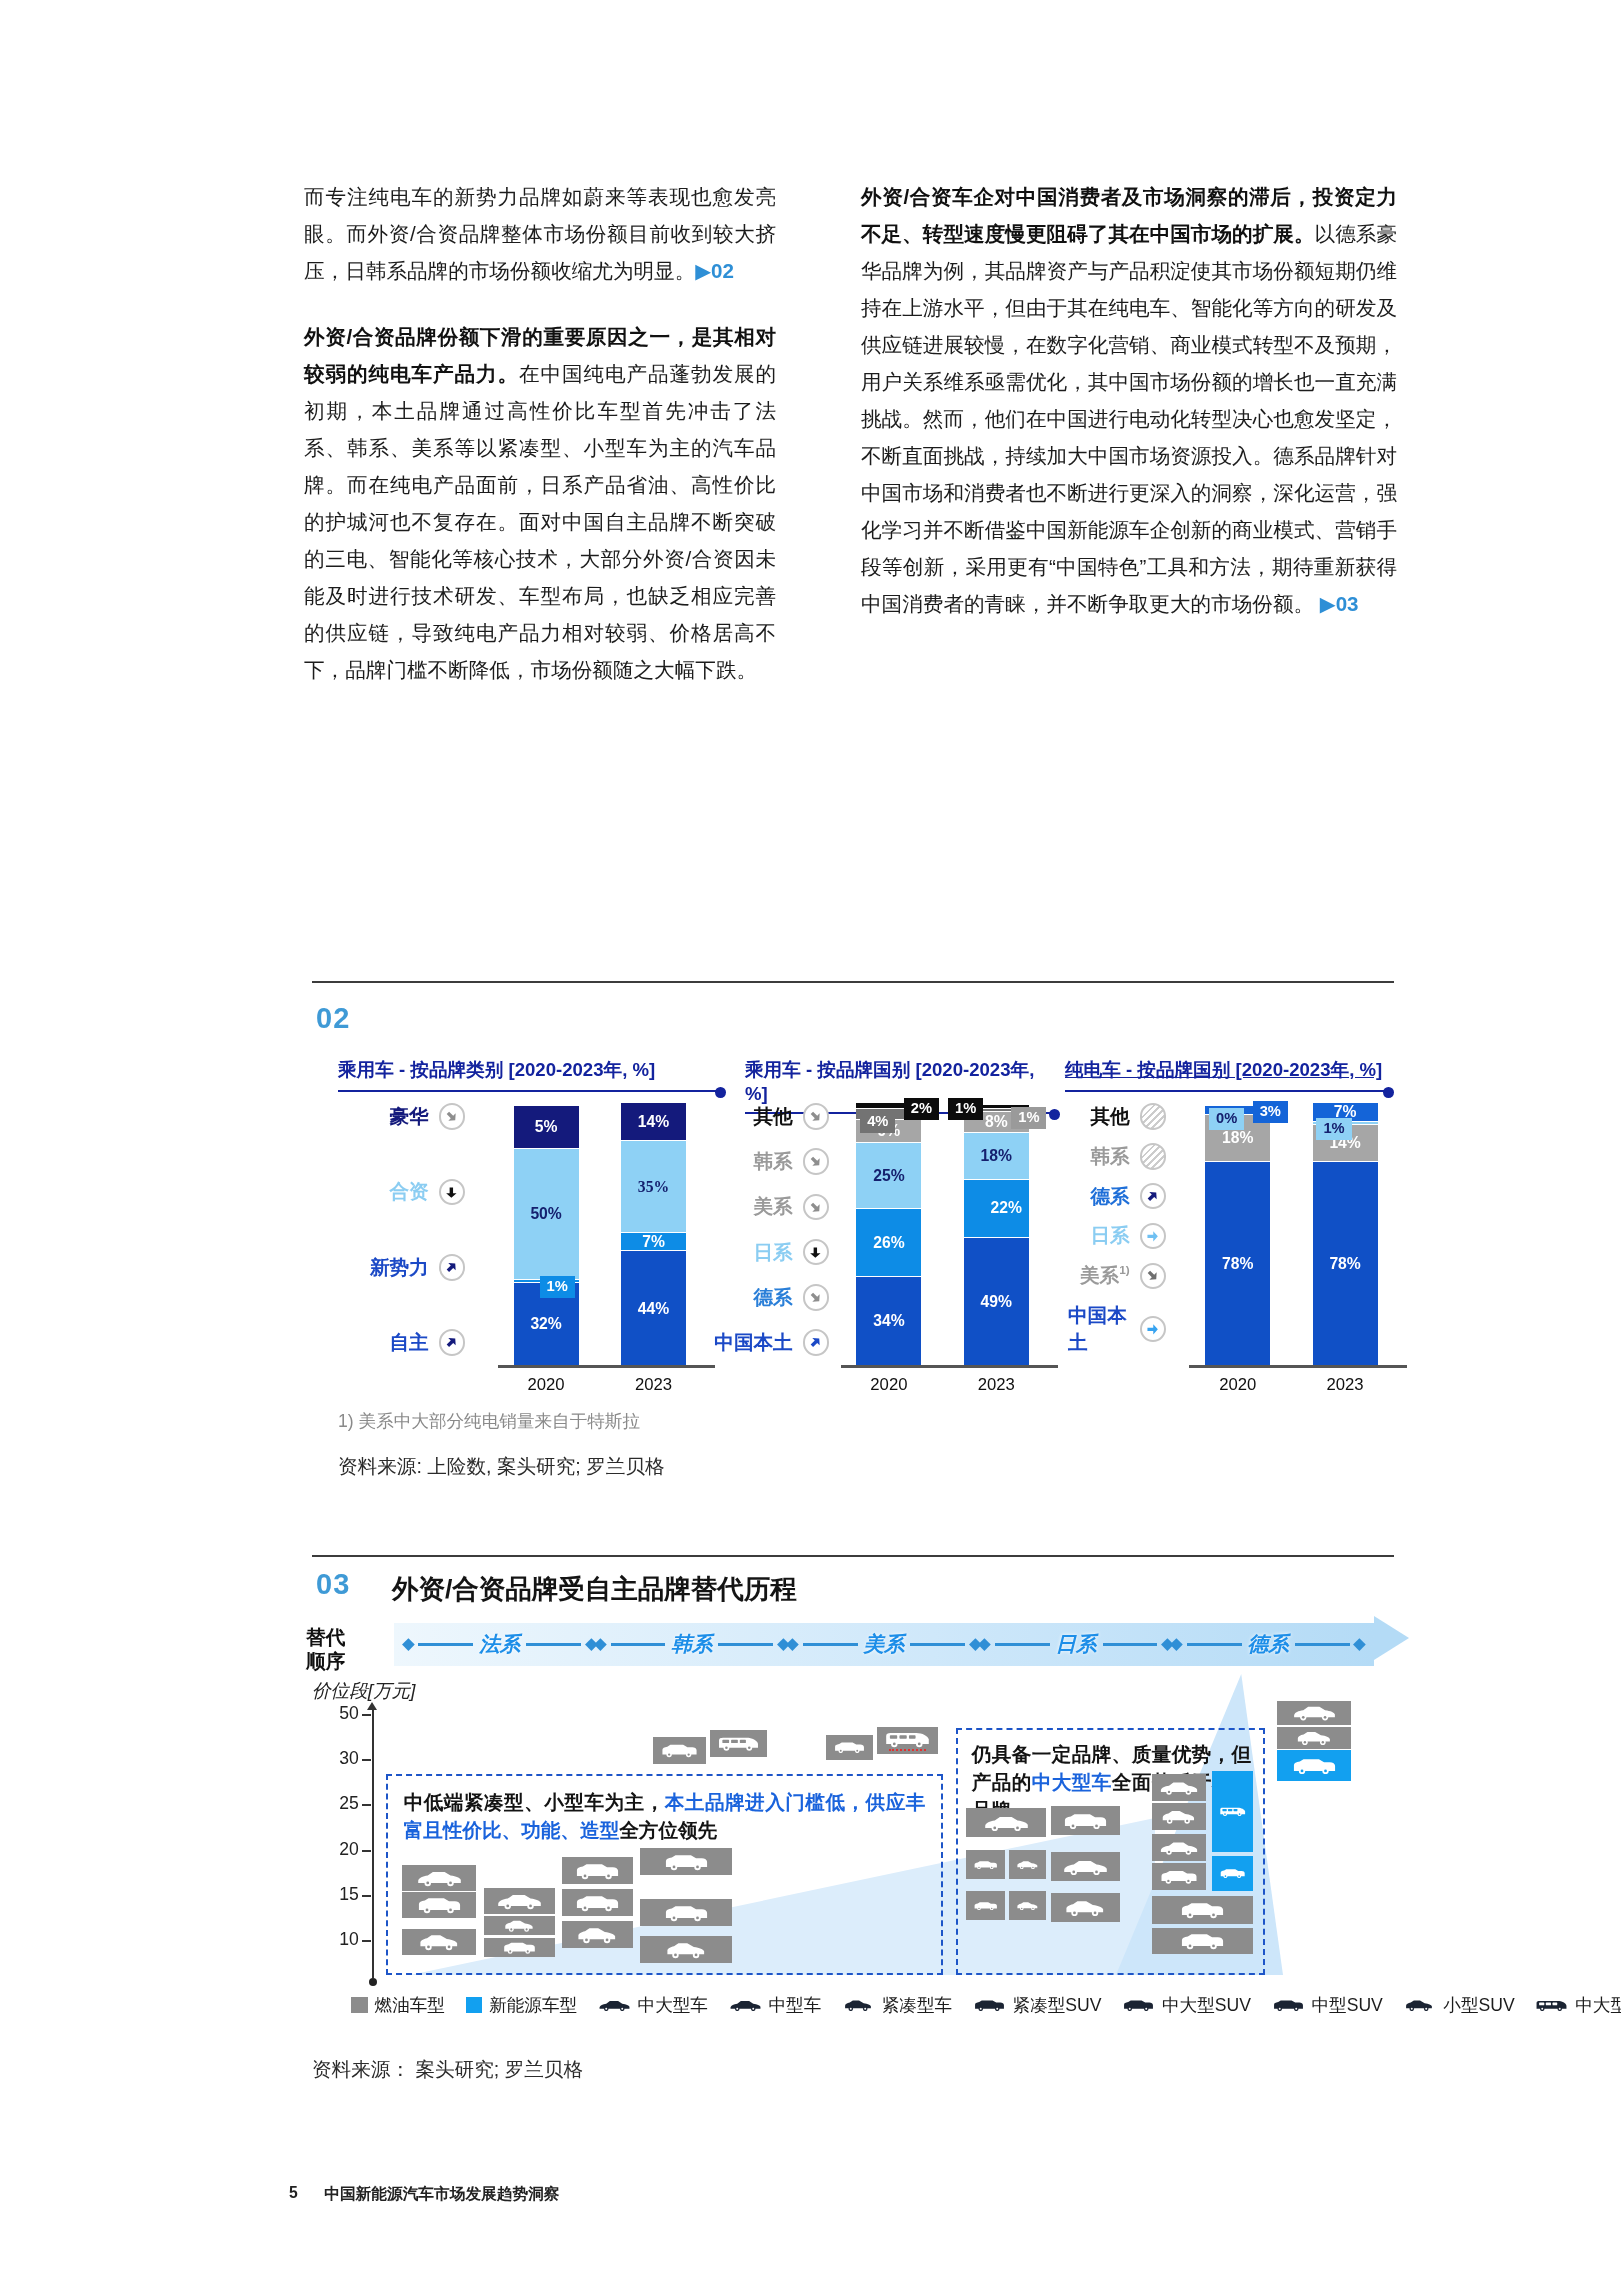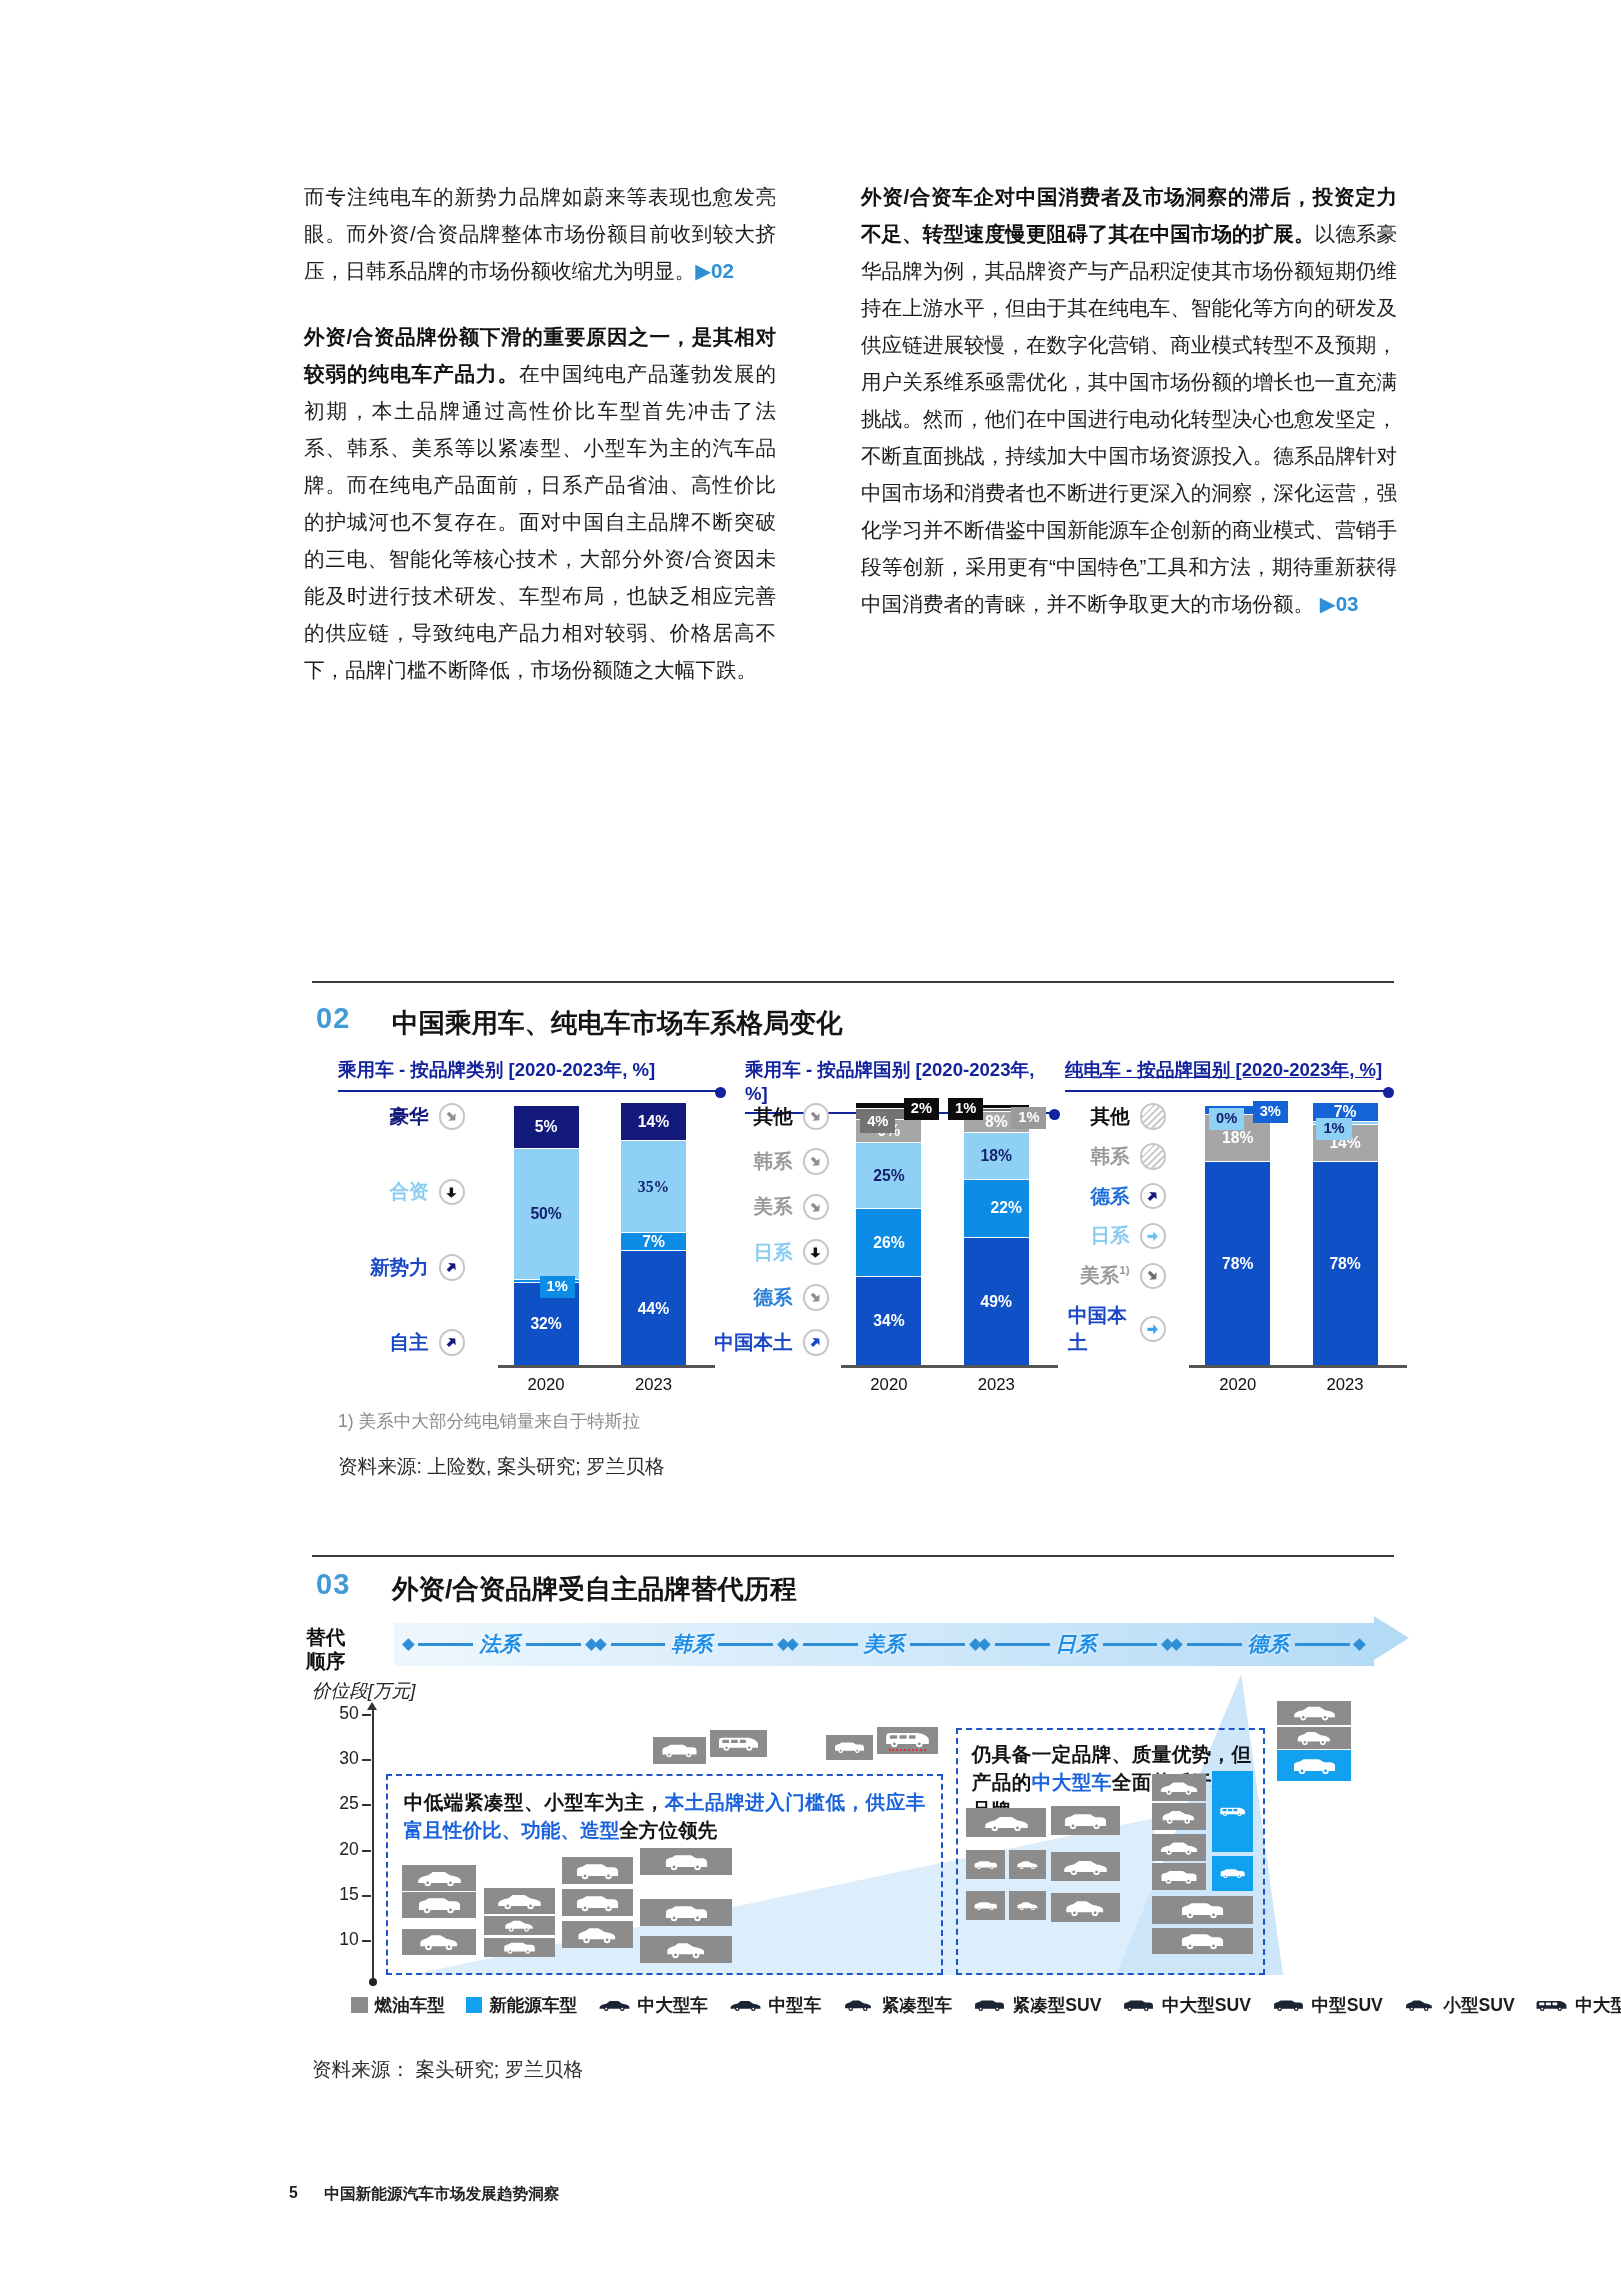--- a/index.html
+++ b/index.html
@@ -53,40 +53,39 @@
   .ytick{position:absolute;width:43px;text-align:right;font-size:17.6px;color:#222;}
   .ytick i{position:absolute;right:-11.8px;top:10.8px;width:8.8px;height:2px;background:#333;font-style:normal;}
   .wedge{position:absolute;z-index:1;}
   .dash-box{position:absolute;border:2.9px dashed #1d55c8;box-sizing:border-box;z-index:2;}
   .dash-text{font-size:19.6px;font-weight:700;line-height:28px;color:#131313;text-align:justify;}
   .dash-text .bl{color:#1a63dc;}
   .carbox{position:absolute;display:flex;flex-direction:column;align-items:center;justify-content:center;z-index:3;}
   .carbox svg{display:block;}
   .redline{width:62%;border-bottom:2.9px dotted #e03131;margin-top:1px;}
   .dia-legend{position:absolute;left:39px;top:376px;display:flex;align-items:center;gap:20.6px;font-size:17.6px;color:#1c1c1c;z-index:3;}
-  .dia-legend .it{display:flex;align-items:center;gap:6.9px;white-space:nowrap;font-weight:bold;}
+  .dia-legend .it{display:flex;align-items:center;gap:6.9px;white-space:nowrap;}
   .sw{width:16.7px;height:16.7px;display:inline-block;}
   .footer{position:absolute;left:289px;top:2184px;display:flex;gap:26.5px;font-size:15.7px;font-weight:700;color:#222;}
 </style>
 </head>
 <body>
 
 <div class="page">
 
   <div class="col" style="left:304px;top:178px;width:472px;">
     <p><span>而专注纯电车的新势力品牌如蔚来等表现也愈发亮眼。而外资/合资品牌整体市场份额目前收到较大挤压，日韩系品牌的市场份额收缩尤为明显。</span><span class="ref">▶02</span></p>
     <p><b>外资/合资品牌份额下滑的重要原因之一，是其相对较弱的纯电车产品力。</b><span>在中国纯电产品蓬勃发展的初期，本土品牌通过高性价比车型首先冲击了法系、韩系、美系等以紧凑型、小型车为主的汽车品牌。而在纯电产品面前，日系产品省油、高性价比的护城河也不复存在。面对中国自主品牌不断突破的三电、智能化等核心技术，大部分外资/合资因未能及时进行技术研发、车型布局，也缺乏相应完善的供应链，导致纯电产品力相对较弱、价格居高不下，品牌门槛不断降低，市场份额随之大幅下跌。</span></p>
   </div>
   <div class="col" style="left:861px;top:178px;width:536px;">
     <p><b>外资/合资车企对中国消费者及市场洞察的滞后，投资定力不足、转型速度慢更阻碍了其在中国市场的扩展。</b><span>以德系豪华品牌为例，其品牌资产与产品积淀使其市场份额短期仍维持在上游水平，但由于其在纯电车、智能化等方向的研发及供应链进展较慢，在数字化营销、商业模式转型不及预期，用户关系维系亟需优化，其中国市场份额的增长也一直充满挑战。然而，他们在中国进行电动化转型决心也愈发坚定，不断直面挑战，持续加大中国市场资源投入。德系品牌针对中国市场和消费者也不断进行更深入的洞察，深化运营，强化学习并不断借鉴中国新能源车企创新的商业模式、营销手段等创新，采用更有“中国特色”工具和方法，期待重新获得中国消费者的青睐，并不断争取更大的市场份额。</span> <span class="ref">▶03</span></p>
   </div>
 
   <div class="rule" style="left:312px;top:981px;width:1082px;"></div>
   <div class="sec-num" style="left:316px;top:1002px;">02</div>
-  <div class="sec-title" style="left:392px;top:1005px;">中国乘用车、纯电车市场车系格局变化</div>
 
   <div class="p-sub" style="left:338px;top:1057px;width:385px;">乘用车 - 按品牌类别 [2020-2023年, %]</div>
   <div class="p-sub" style="left:745px;top:1057px;width:312px;">乘用车 - 按品牌国别 [2020-2023年, %]</div>
   <div class="p-sub" style="left:1065px;top:1057px;width:326px;text-decoration:underline;">纯电车 - 按品牌国别 [2020-2023年, %]</div>
 
   <div class="chart" style="left:338px;">
     <div class="lgd" style="width:127px;margin-right:29px;">
         <div class="lgd-row">
           <span style="color:#141a7c">豪华</span>
           <span class="circ">

